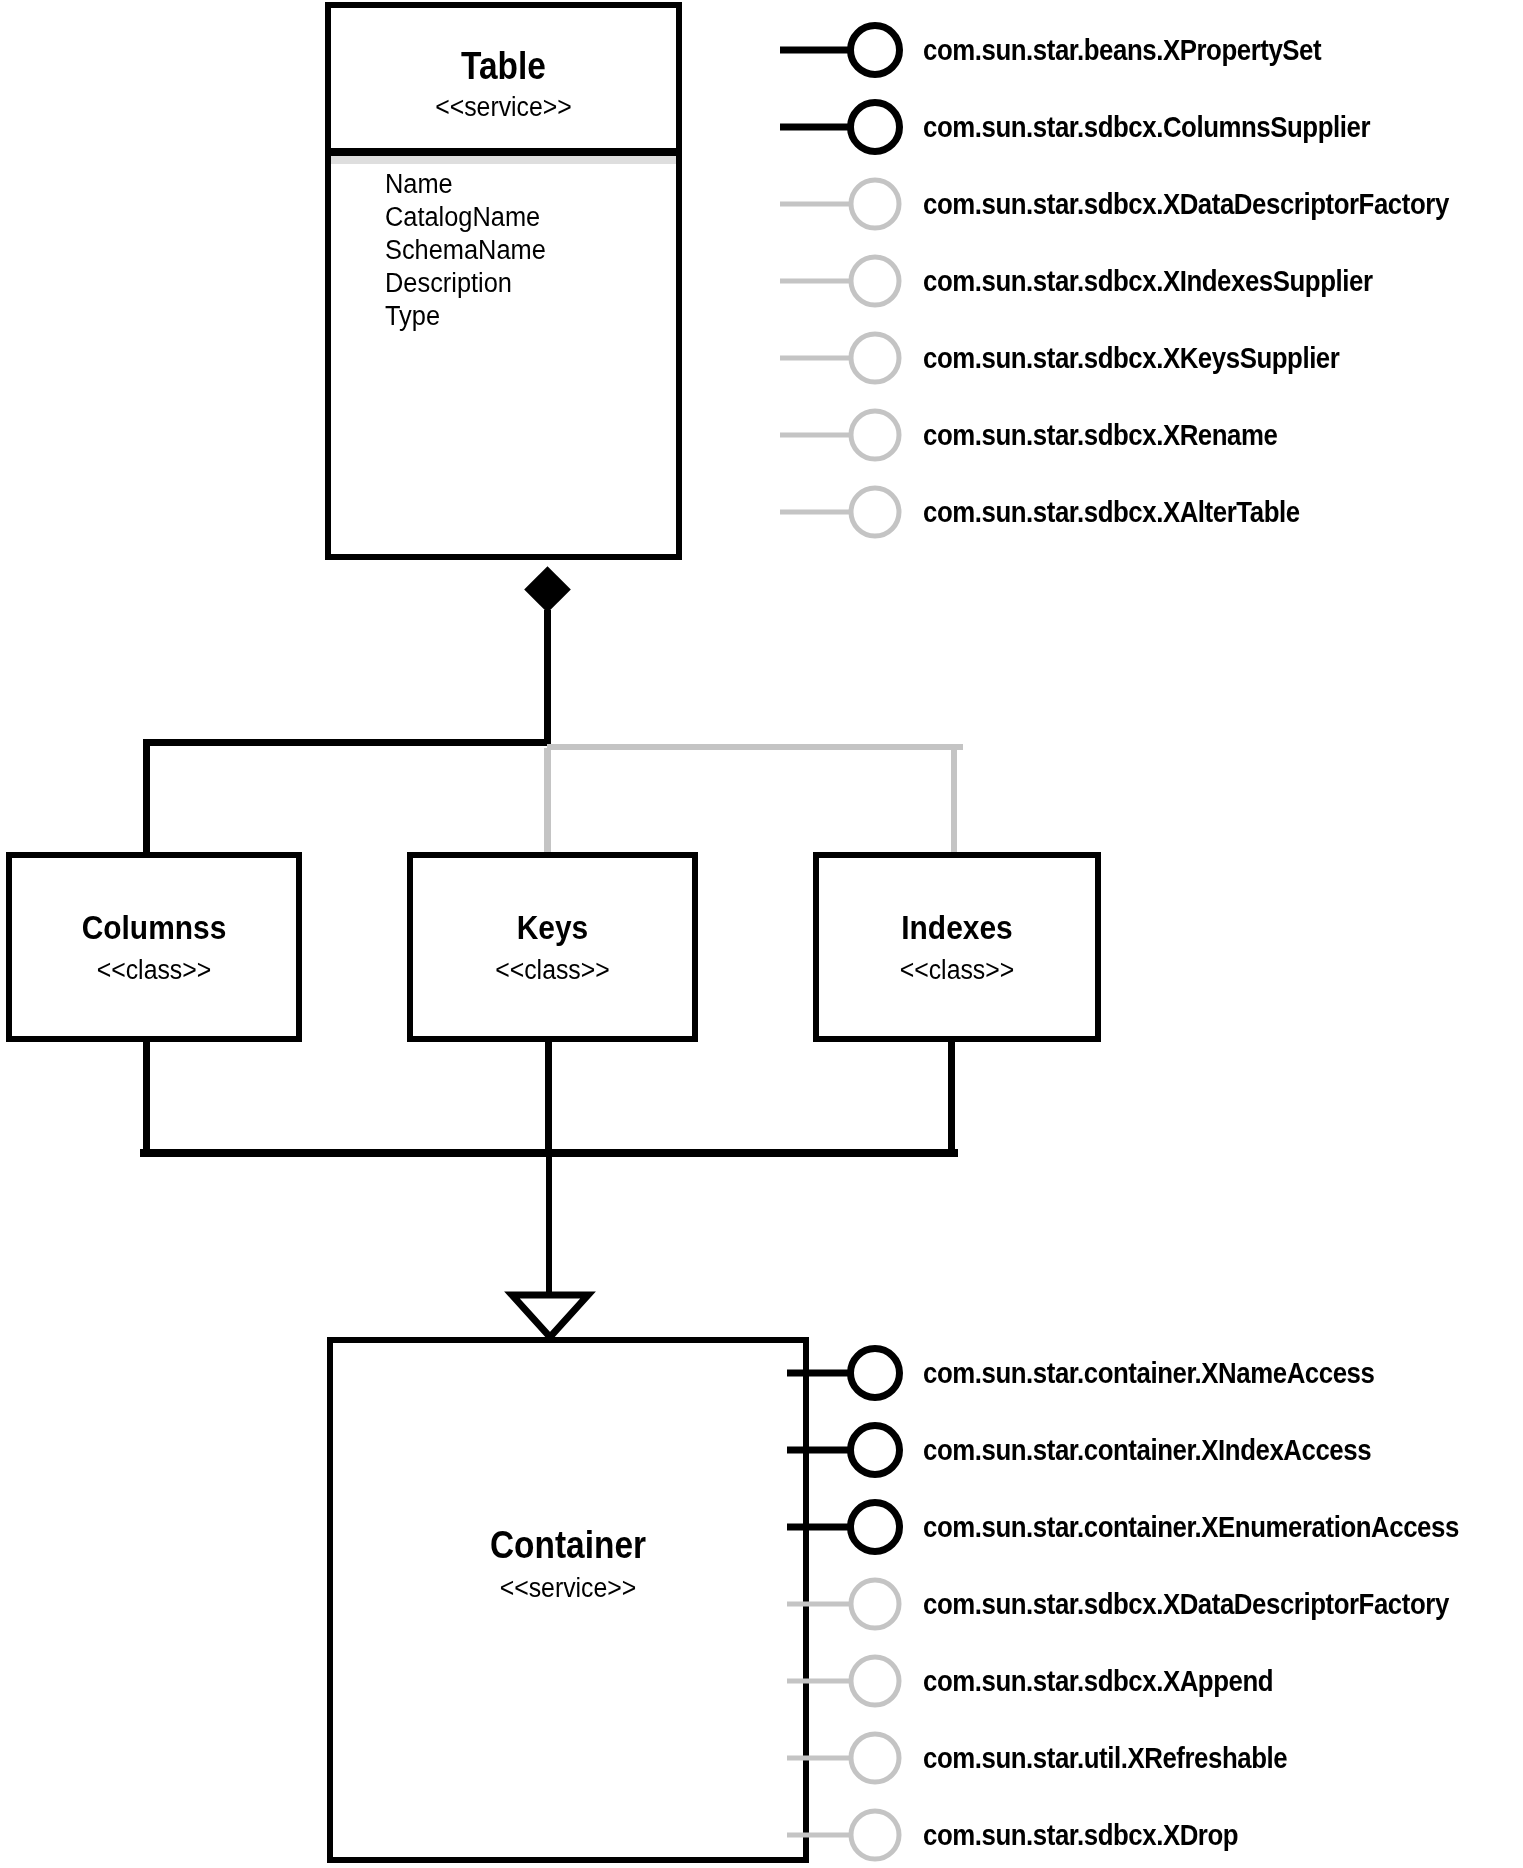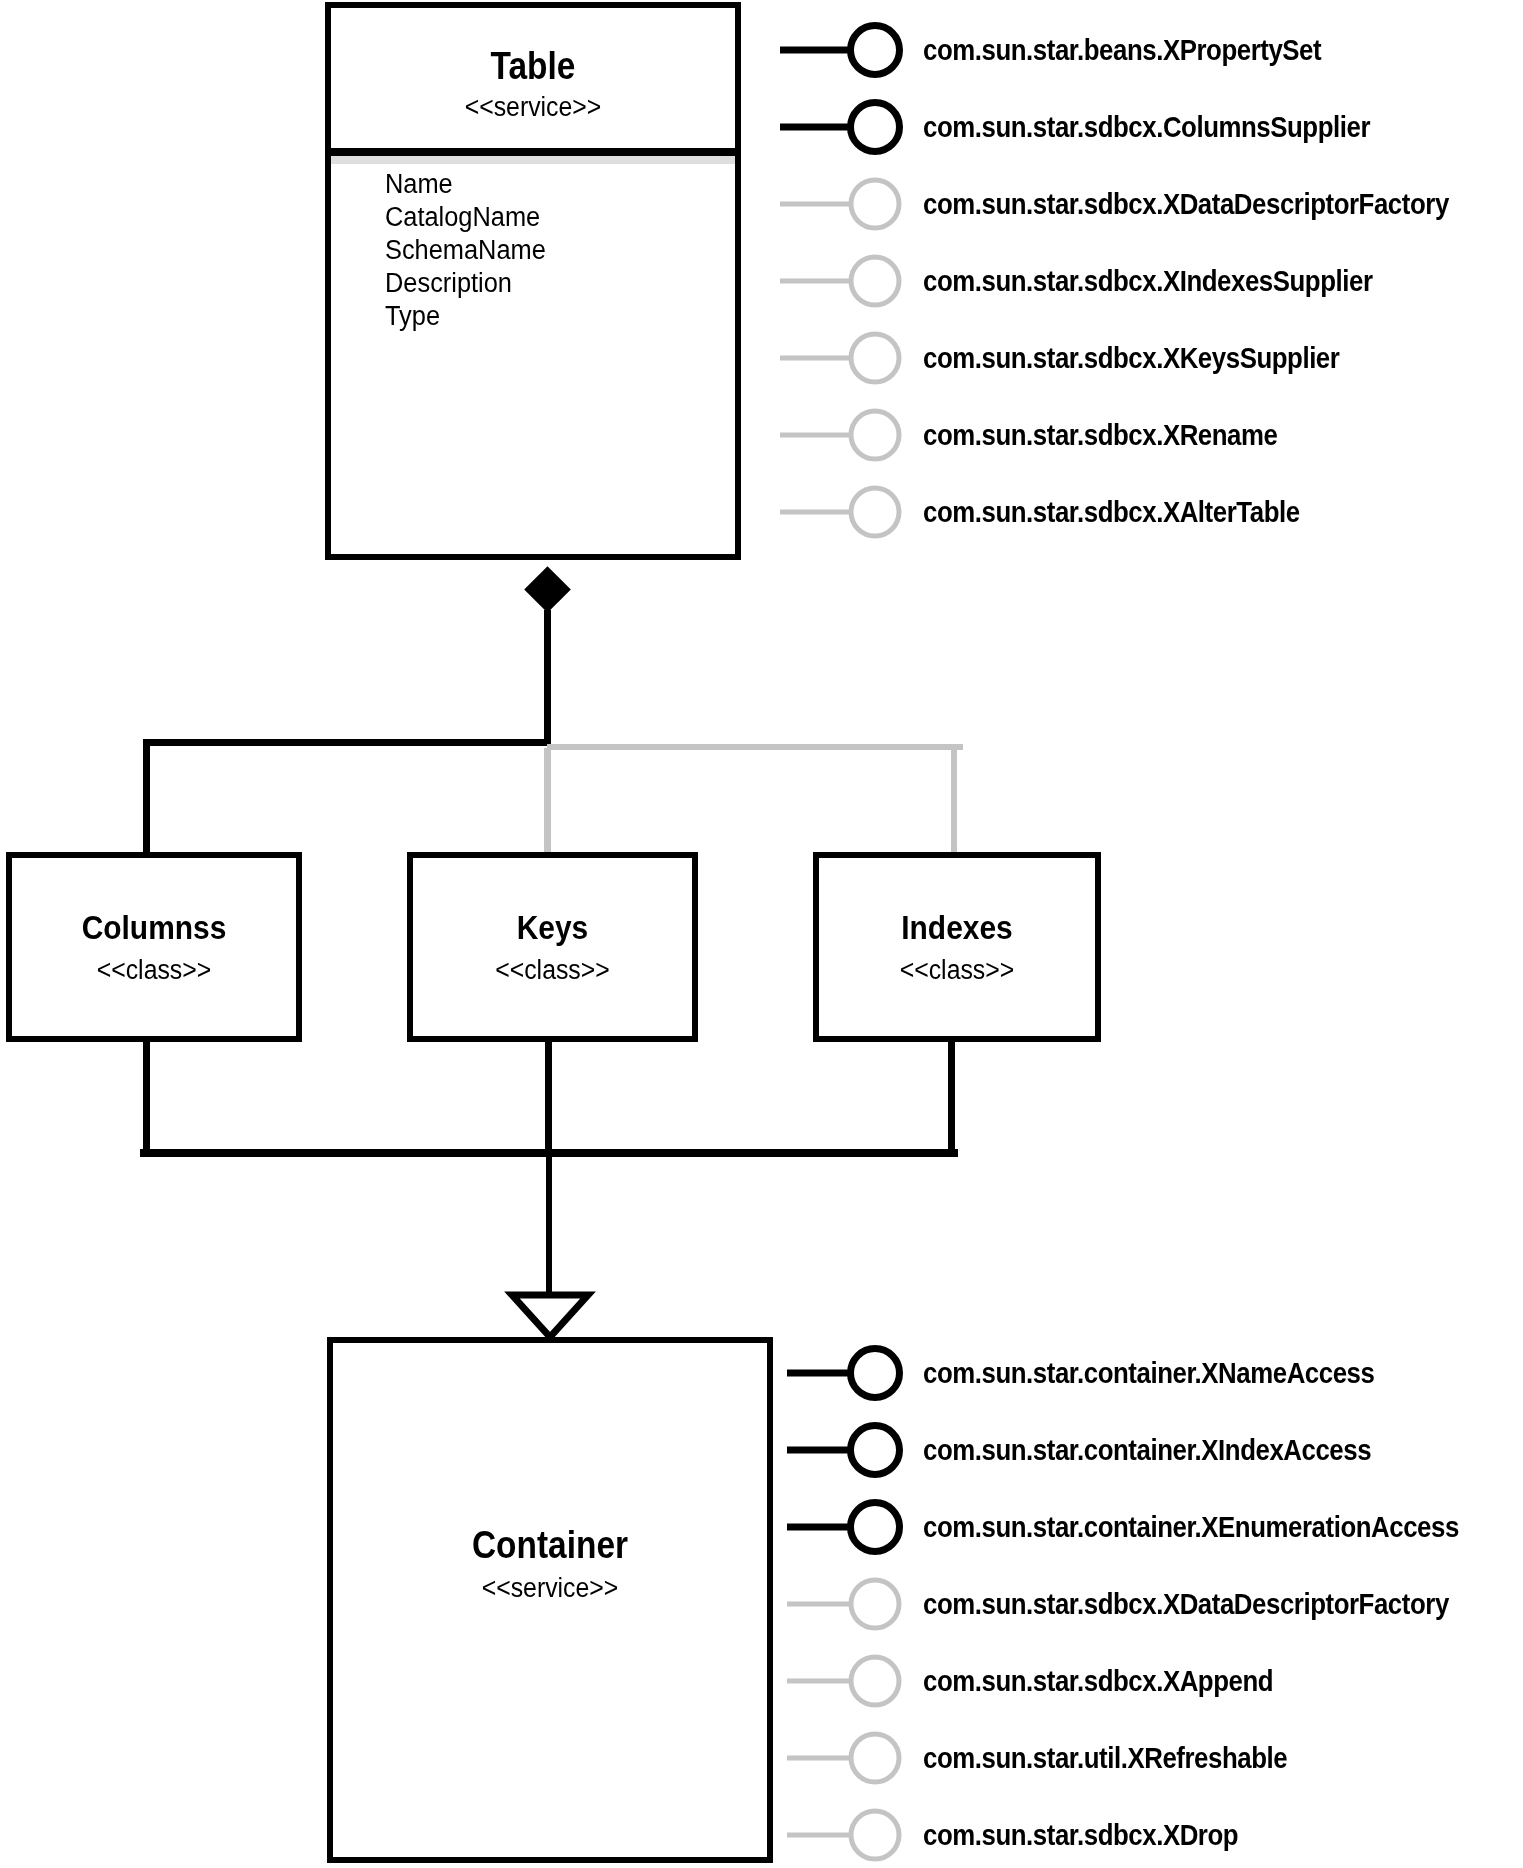--- a/index.html
+++ b/index.html
@@ -27,21 +27,21 @@
          border-radius:50%;background:#fff;transform:translate(-50%,-50%);}
   .ilabel{position:absolute;font-weight:bold;font-size:30px;letter-spacing:-0.5px;
           white-space:nowrap;transform:translateY(-50%) scaleX(0.86);transform-origin:left center;}
   .iface-gray .stem{height:5px;background:#c4c4c4;}
   .iface-gray .lolli{width:53px;height:53px;border:5px solid #c4c4c4;}
   svg.arrowhead{position:absolute;overflow:visible;}
 </style>
 </head>
 <body>
 
-<div class="box" style="left:325px;top:2px;width:416px;height:558px;">
+<div class="box" style="left:325px;top:2px;width:357px;height:558px;">
   <div class="ctitle" style="top:37px;font-size:38px;">Table</div>
   <div class="stereo" style="top:85px;font-size:27px;">&lt;&lt;service&gt;&gt;</div>
   <div class="divider" style="top:140px;height:8px;"></div>
   <div class="divider-shadow" style="top:148px;height:8px;"></div>
   <div class="attrs" style="left:54px;top:160px;">
     <div class="attr-line">Name</div>
     <div class="attr-line">CatalogName</div>
     <div class="attr-line">SchemaName</div>
     <div class="attr-line">Description</div>
     <div class="attr-line">Type</div>
@@ -109,21 +109,21 @@
 
 <div class="vline" style="left:143px;top:1040px;width:7px;height:112px;"></div>
 <div class="vline" style="left:545px;top:1040px;width:7px;height:117px;"></div>
 <div class="vline" style="left:948px;top:1040px;width:7px;height:112px;"></div>
 <div class="hline" style="left:140px;top:1149px;width:818px;height:8px;"></div>
 <div class="vline" style="left:546px;top:1157px;width:6px;height:138px;"></div>
 <svg class="arrowhead" style="left:508px;top:1291px;" width="84" height="52" viewBox="0 0 84 52">
   <polygon points="4,4 80,4 42,46" fill="#ffffff" stroke="#000000" stroke-width="7" stroke-linejoin="miter"></polygon>
 </svg>
 
-<div class="box" style="left:327px;top:1337px;width:446px;height:526px;">
+<div class="box" style="left:327px;top:1337px;width:482px;height:526px;">
   <div class="ctitle" style="top:181px;font-size:38px;">Container</div>
   <div class="stereo" style="top:231px;font-size:27px;">&lt;&lt;service&gt;&gt;</div>
 </div>
 
 <div class="iface-list" id="container-ifaces">
     <div class="iface-row">
       <div class="stem" style="left: 767px; width: 65px; top: 1373px;"></div>
       <span class="lolli" style="left: 855px; top: 1373px;"></span>
       <div class="ilabel" style="left: 903px; top: 1373px;">com.sun.star.container.XNameAccess</div>
     </div>

